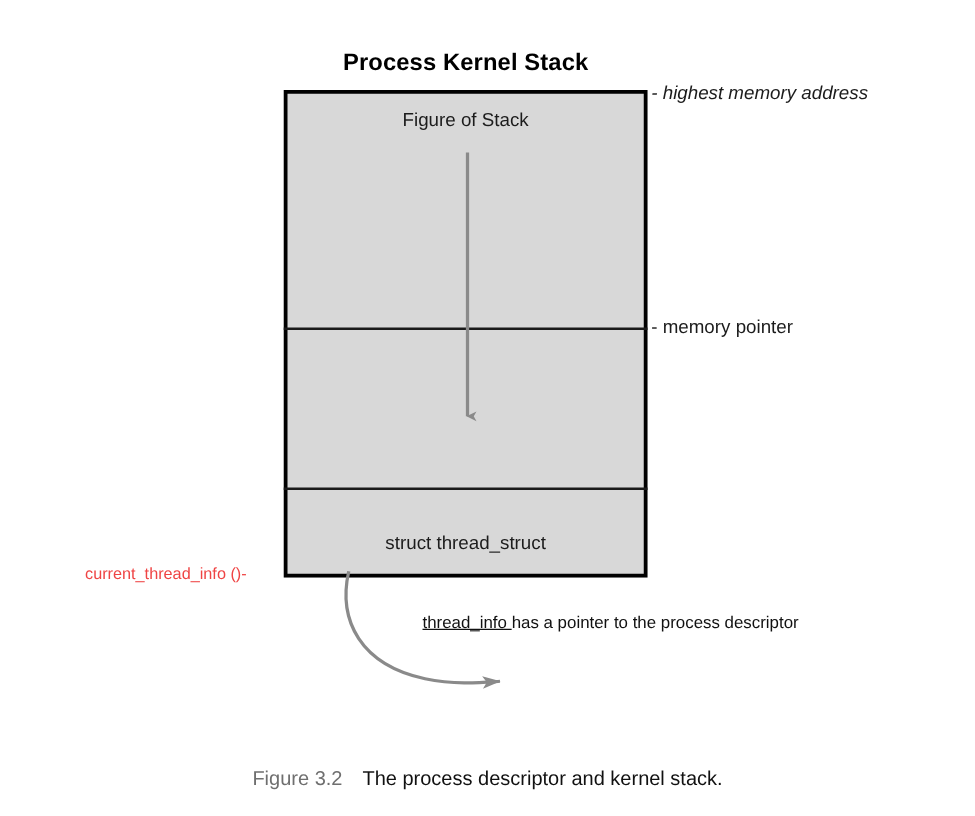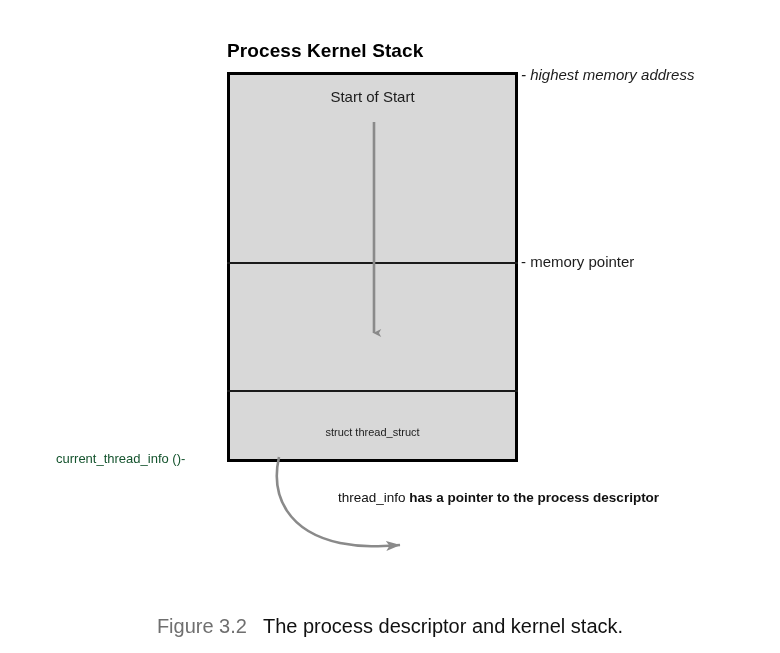--- a/index.html
+++ b/index.html
@@ -22,21 +22,21 @@
     width: 780px;
     height: 653px;
   }
 
   
   #diagram-title {
     position: absolute;
     left: 227px;
     top: 40px;
     width: 291px;
-    text-align: left;
+    text-align: center;
     font-size: 19px;
     font-weight: bold;
     letter-spacing: 0.1px;
     color: #000;
     white-space: nowrap;
   }
 
   
   #stack-box {
     position: absolute;
@@ -71,62 +71,63 @@
     color: #1c1c1c;
     white-space: nowrap;
   }
 
   #thread-struct-label {
     position: absolute;
     left: 227px;
     top: 426px;
     width: 291px;
     text-align: center;
-    font-size: 11px;
+    font-size: 15px;
     color: #1c1c1c;
     white-space: nowrap;
   }
 
   
   .right-callout {
     position: absolute;
     left: 521px;
     font-size: 15px;
     color: #1c1c1c;
     white-space: nowrap;
   }
   #callout-highest { top: 66px; font-style: italic; }
   #callout-stackptr { top: 253px; }
   #callout-lowest  { top: 450px; }
 
   
   #callout-current-thread-info {
     position: absolute;
-    left: 56px;
+    left: 68px;
     top: 451px;
     font-size: 13px;
-    color: #14532d;
+    color: #ef4444;
     white-space: nowrap;
   }
 
   
   #annotation-thread-info {
     position: absolute;
     left: 338px;
     top: 490px;
     font-size: 13.5px;
     color: #111;
     white-space: nowrap;
   }
   #annotation-thread-info .mono-lite {
     font-family: "Liberation Sans", sans-serif;
     font-weight: normal;
+    text-decoration: underline;
   }
   #annotation-thread-info .bold {
-    font-weight: bold;
+    font-weight: normal;
     margin-top: 16px;
   }
 
   #annotation-task-struct {
     position: absolute;
     left: 424px;
     top: 534px;
     font-size: 13.5px;
     color: #111;
     white-space: nowrap;
@@ -138,21 +139,21 @@
     letter-spacing: -0.2px;
   }
 
   
   #figure-caption {
     position: absolute;
     left: 0;
     top: 615px;
     width: 780px;
     text-align: center;
-    font-size: 20px;
+    font-size: 16px;
     white-space: nowrap;
   }
   #figure-caption .fig-num {
     color: #6f6f6f;
   }
   #figure-caption .fig-gap {
     display: inline-block;
     width: 16px;
   }
   #figure-caption .fig-text {
@@ -173,21 +174,21 @@
 
 <div class="stage">
 
   <div id="diagram-title">Process Kernel Stack</div>
 
   <div id="stack-box"></div>
 
   <div class="divider" id="divider-stack-pointer"></div>
   <div class="divider" id="divider-thread-struct"></div>
 
-  <div id="start-of-stack-label">Start of Start</div>
+  <div id="start-of-stack-label">Figure of Stack</div>
 
   <div id="thread-struct-label">struct thread_struct</div>
 
   <div class="right-callout" id="callout-highest">- highest memory address</div>
 
   <div class="right-callout" id="callout-stackptr">- memory pointer</div>
 
 
   <div id="callout-current-thread-info">current_thread_info ()-</div>
 

